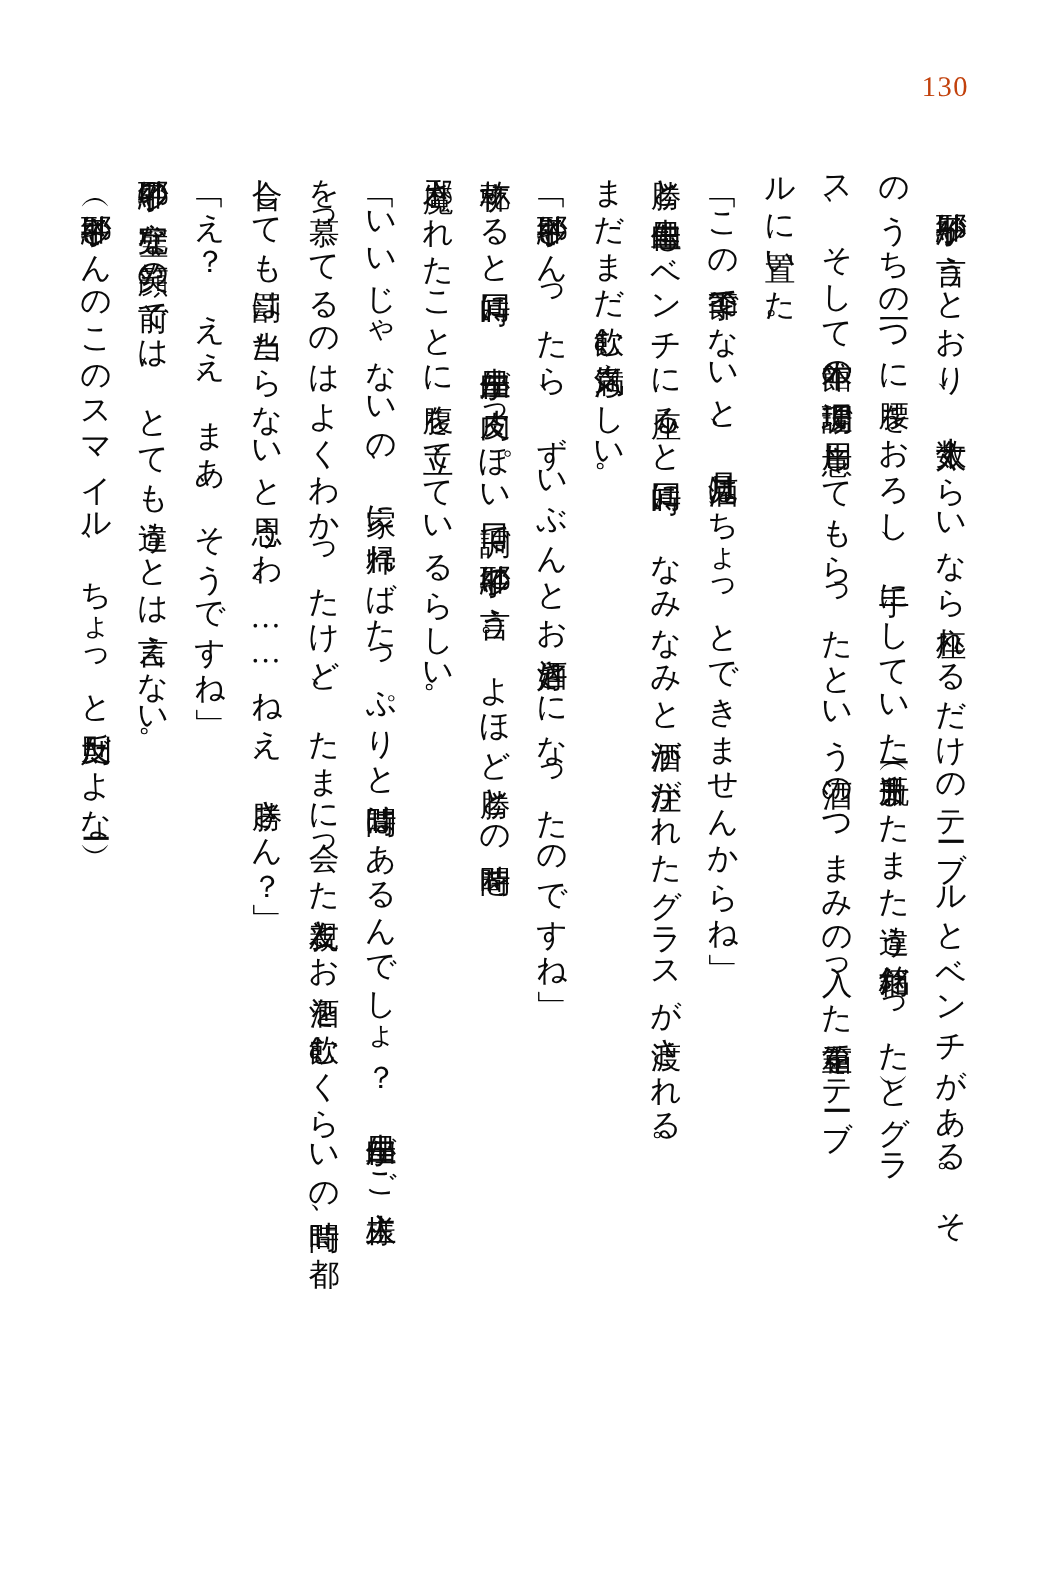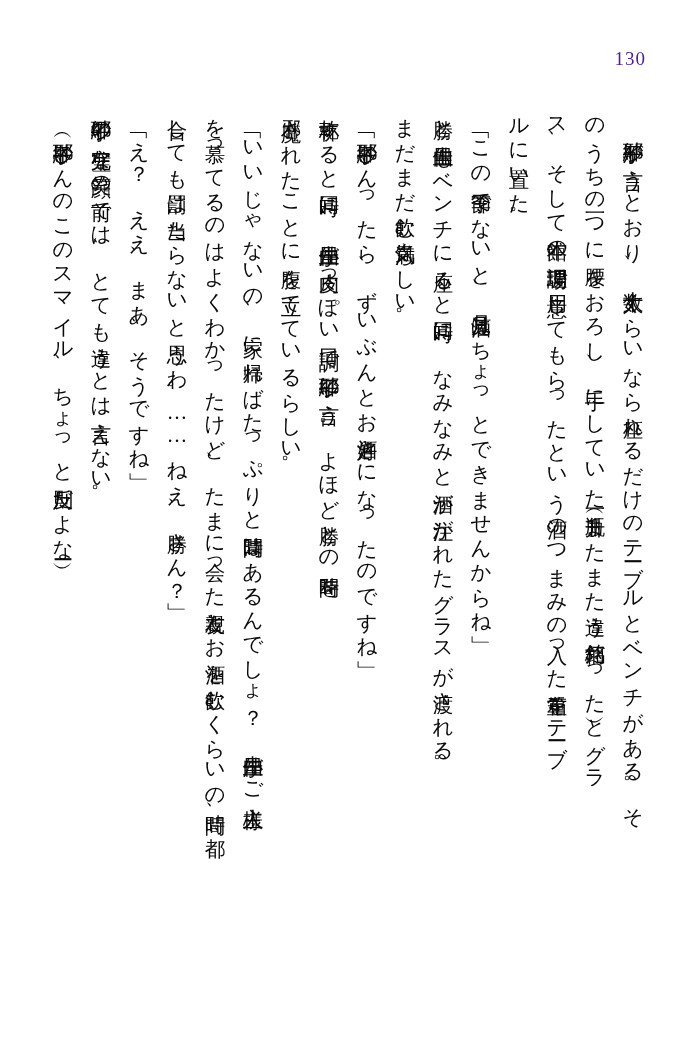--- a/index.html
+++ b/index.html
@@ -19,21 +19,21 @@
     width: 700px;
     height: 1050px;
     box-sizing: border-box;
   }
   .page-number {
     position: absolute;
     top: 48px;
     right: 54px;
     font-size: 19px;
     letter-spacing: 1px;
-    color: #4c1d95;
+    color: #c2410c;
   }
   .text-body {
     position: absolute;
     top: 104px;
     right: 48px;
     left: 48px;
     bottom: 30px;
     display: flex;
     flex-direction: row-reverse;
     justify-content: flex-start;

